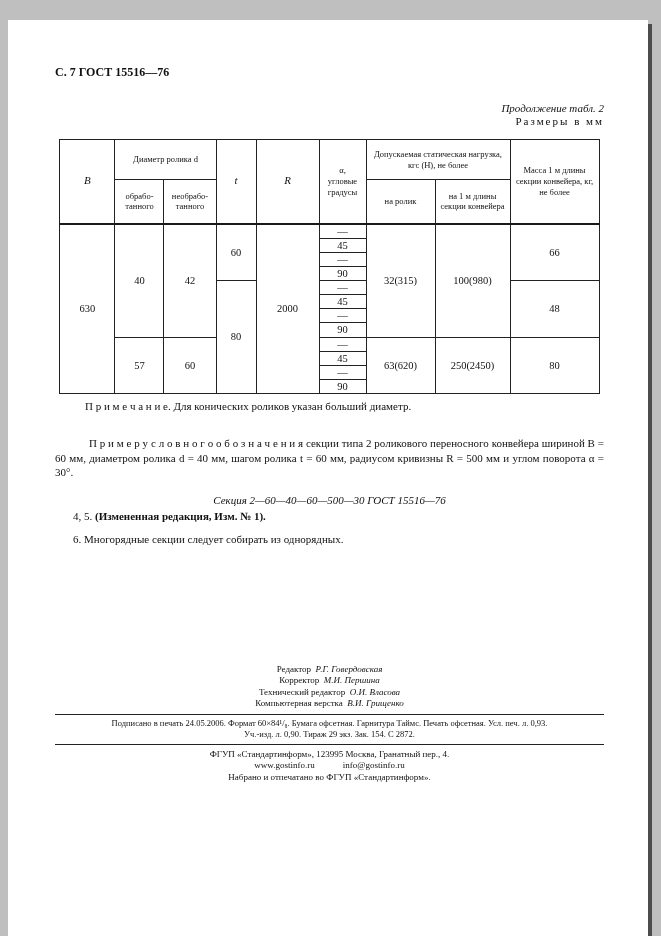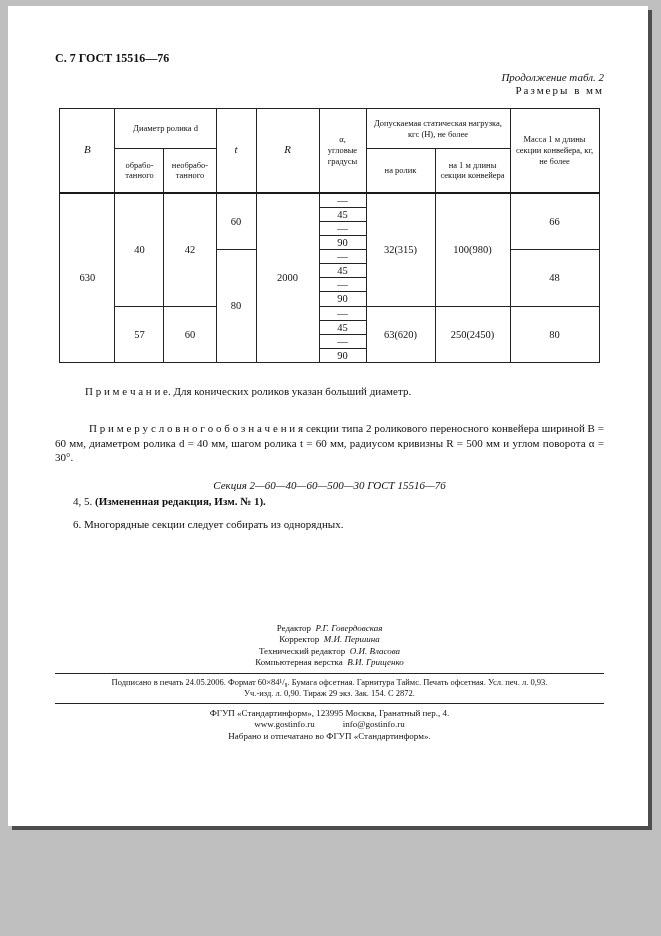--- a/index.html
+++ b/index.html
@@ -4,29 +4,29 @@
 <style>
   * { margin:0; padding:0; box-sizing:border-box; }
   html, body { width:661px; height:936px; }
   body {
     background:#bfbfbf;
     font-family:"Liberation Serif", serif;
     color:#111;
     position:relative;
   }
   .page {
-    position:absolute; left:8px; top:6px;
-    width:640px; height:820px;
+    position:absolute; left:8px; top:20px;
+    width:640px; height:916px;
     background:#ffffff;
     box-shadow:4px 4px 0 #4c4c4c;
     padding:45px 44px 0 47px;
     overflow:hidden;
   }
   .doc-ref { font-size:12px; font-weight:bold; }
-  .continuation { margin-top:5px; font-size:11px; font-style:italic; text-align:right; }
+  .continuation { margin-top:22px; font-size:11px; font-style:italic; text-align:right; }
   .size-note { margin-top:1px; font-size:11px; text-align:right; letter-spacing:2px; }
 
   table.dims {
     border-collapse:collapse;
     margin:12px auto 0;
     table-layout:fixed;
     width:539px;
   }
   table.dims td {
     border:1px solid #222;
@@ -36,28 +36,28 @@
     line-height:1.25;
     padding:1px 2px;
   }
   tr.h1 td { height:40px; }
   tr.h2 td { height:44px; }
   table.dims td.var { font-style:italic; font-size:11px; }
   table.dims td.pre { white-space:pre-line; }
   table.dims tr.b td { height:14px; font-size:10.5px; padding:0 2px; }
   table.dims tr.body-first td { border-top:2px solid #1a1a1a; }
 
-  .note { margin-top:22px; font-size:11px; text-indent:30px; }
+  .note { margin-top:6px; font-size:11px; text-indent:30px; }
   .example { margin-top:24px; font-size:11px; line-height:14.5px; text-align:justify; text-indent:34px; }
   .designation { margin-top:14px; font-size:11px; font-style:italic; text-align:center; }
   .amendment { margin-top:4px; font-size:11px; text-indent:18px; }
   .amendment b { font-weight:bold; }
   .item6 { margin-top:11px; font-size:11px; text-indent:18px; }
 
-  .colophon { margin-top:93px; }
+  .colophon { margin-top:119px; }
   .credits { text-align:center; font-size:9px; line-height:11.5px; }
   .credits .name { font-style:italic; }
   .rule { border-top:1px solid #222; margin-top:4px; }
   .print-info { margin-top:3px; text-align:center; font-size:8.5px; line-height:11px; }
   .publisher { margin-top:4px; text-align:center; font-size:9px; line-height:11.5px; }
   .publisher .web { display:inline-block; margin-right:28px; }
 </style>
 </head>
 <body>
 

